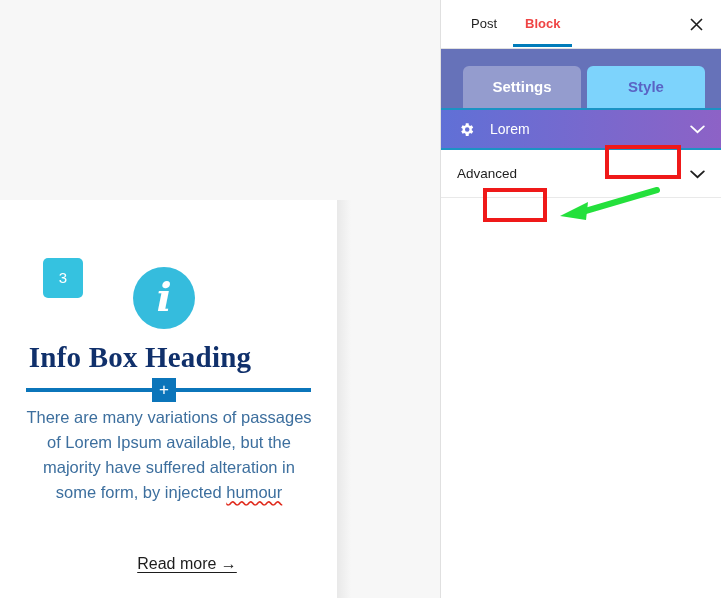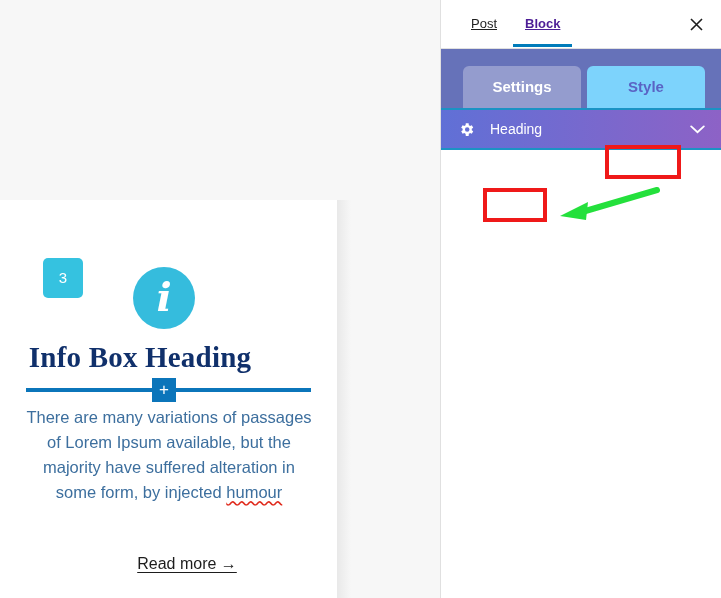--- a/index.html
+++ b/index.html
@@ -181,26 +181,25 @@
     position: relative;
     display: flex;
     align-items: center;
     justify-content: center;
     height: 47px;
     padding: 0 14px;
     font-size: 13px;
     color: #1e1e1e;
     cursor: pointer;
     box-sizing: border-box;
-    text-decoration: underline;
   }
   .sb-tab:first-child { margin-left: 16px; }
   .sb-tab.active {
     font-weight: 600;
-    color: #4c1d95;
+    color: #ef4444;
   }
   .sb-tab.active::after {
     content: "";
     position: absolute;
     left: 2px; right: 2px;
     bottom: 0;
     height: 3px;
     background: #007cba;
   }
   .sb-close {
@@ -407,28 +406,36 @@
       <div class="ptab settings">Settings</div>
       <div class="ptab style">Style</div>
     </div>
 
     <div class="colors-row">
       <span class="gear-icon">
         <svg width="17" height="17" viewBox="0 0 24 24" aria-hidden="true">
           <path fill="#ffffff" d="M19.4 13a7.6 7.6 0 0 0 0-2l2.1-1.6-2-3.5-2.5 1a7.7 7.7 0 0 0-1.7-1L15 3h-4l-.3 2.9c-.6.2-1.2.6-1.7 1l-2.5-1-2 3.5L6.6 11a7.6 7.6 0 0 0 0 2l-2.1 1.6 2 3.5 2.5-1c.5.4 1.1.8 1.7 1l.3 2.9h4l.3-2.9c.6-.2 1.2-.6 1.7-1l2.5 1 2-3.5L19.4 13zM13 15.2A3.2 3.2 0 1 1 13 8.8a3.2 3.2 0 0 1 0 6.4z"></path>
         </svg>
       </span>
-      <span class="colors-label">Heading</span>
+      <span class="colors-label">Lorem</span>
       <span class="chev">
         <svg width="15" height="9" viewBox="0 0 15 9" aria-hidden="true">
           <path d="M1.2 1.4 L7.5 7.2 L13.8 1.4" fill="none" stroke="#ffffff" stroke-width="1.8" stroke-linecap="round"></path>
         </svg>
       </span>
     </div>
 
+    <div class="advanced-row">
+      <span class="advanced-label">Advanced</span>
+      <span class="chev">
+        <svg width="15" height="9" viewBox="0 0 15 9" aria-hidden="true">
+          <path d="M1.2 1.4 L7.5 7.2 L13.8 1.4" fill="none" stroke="#1e1e1e" stroke-width="1.8" stroke-linecap="round"></path>
+        </svg>
+      </span>
+    </div>
   </div>
 
   <div class="redbox redbox-style"></div>
   <div class="redbox redbox-colors"></div>
 
   <svg class="green-arrow" viewBox="0 0 110 42" aria-hidden="true">
     <path d="M105 4 L30 26" stroke="#24e03c" stroke-width="6" stroke-linecap="round" fill="none"></path>
     <path d="M8 30 L36 16 L34 34 Z" fill="#24e03c"></path>
   </svg>
 

